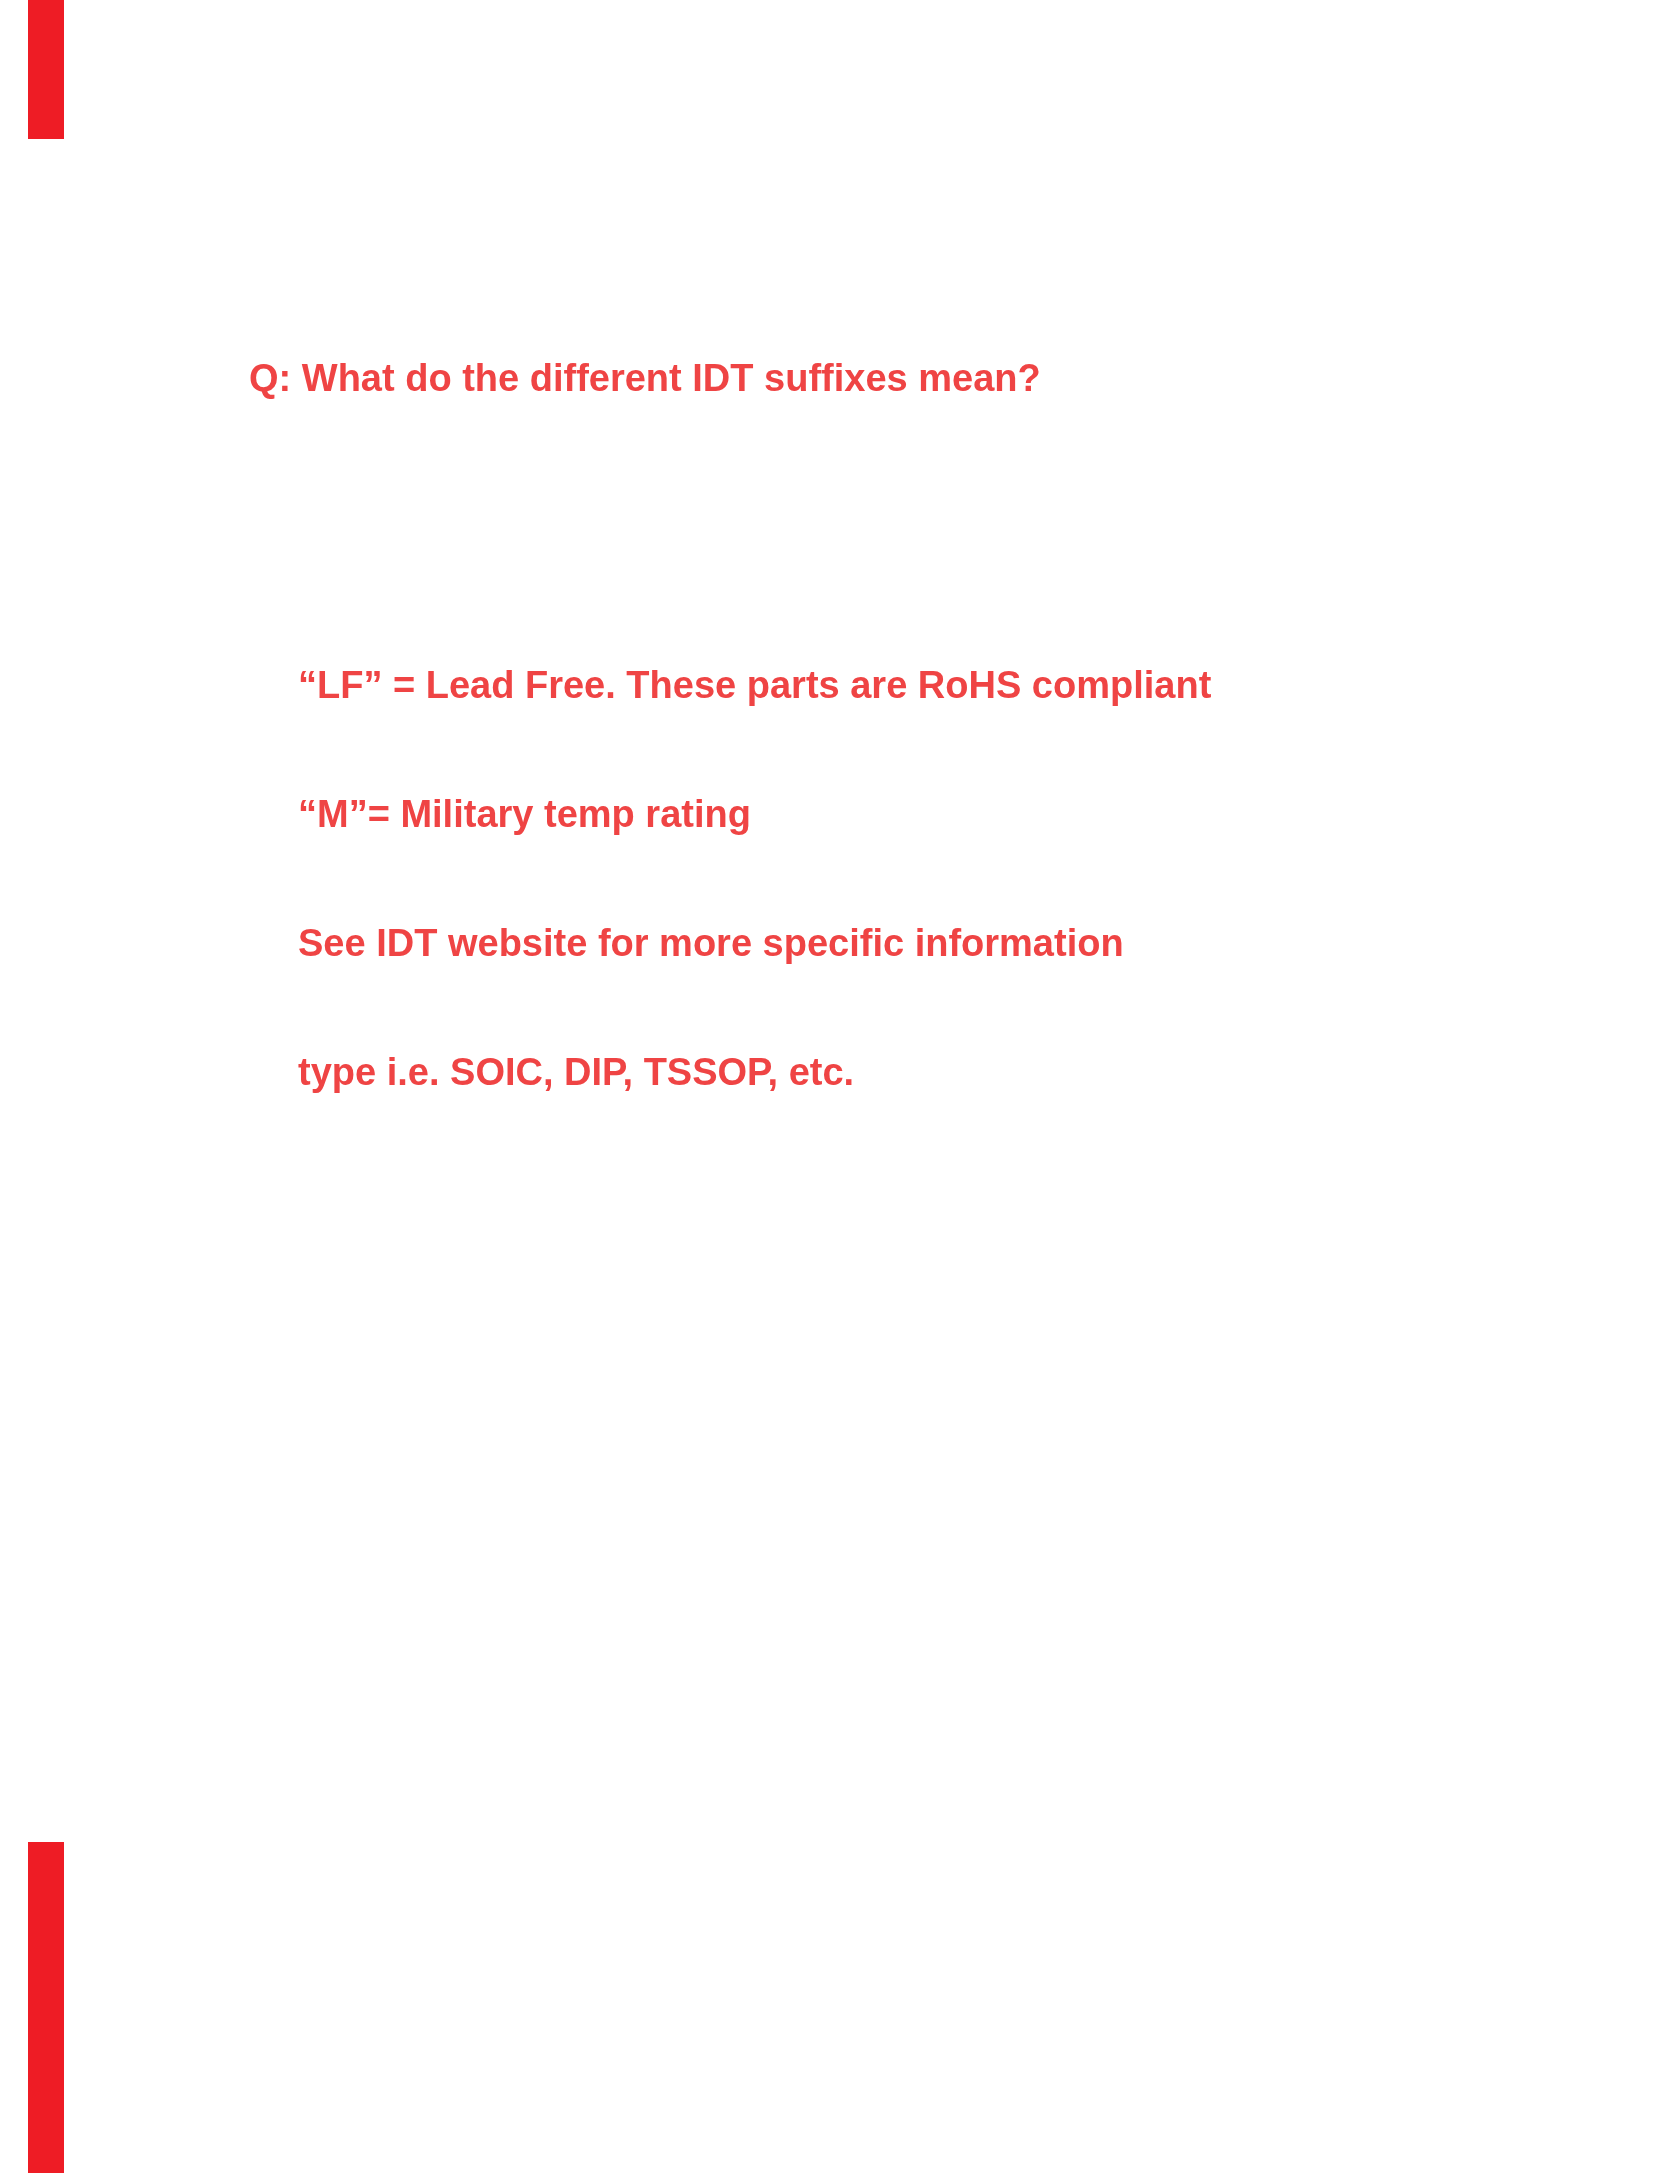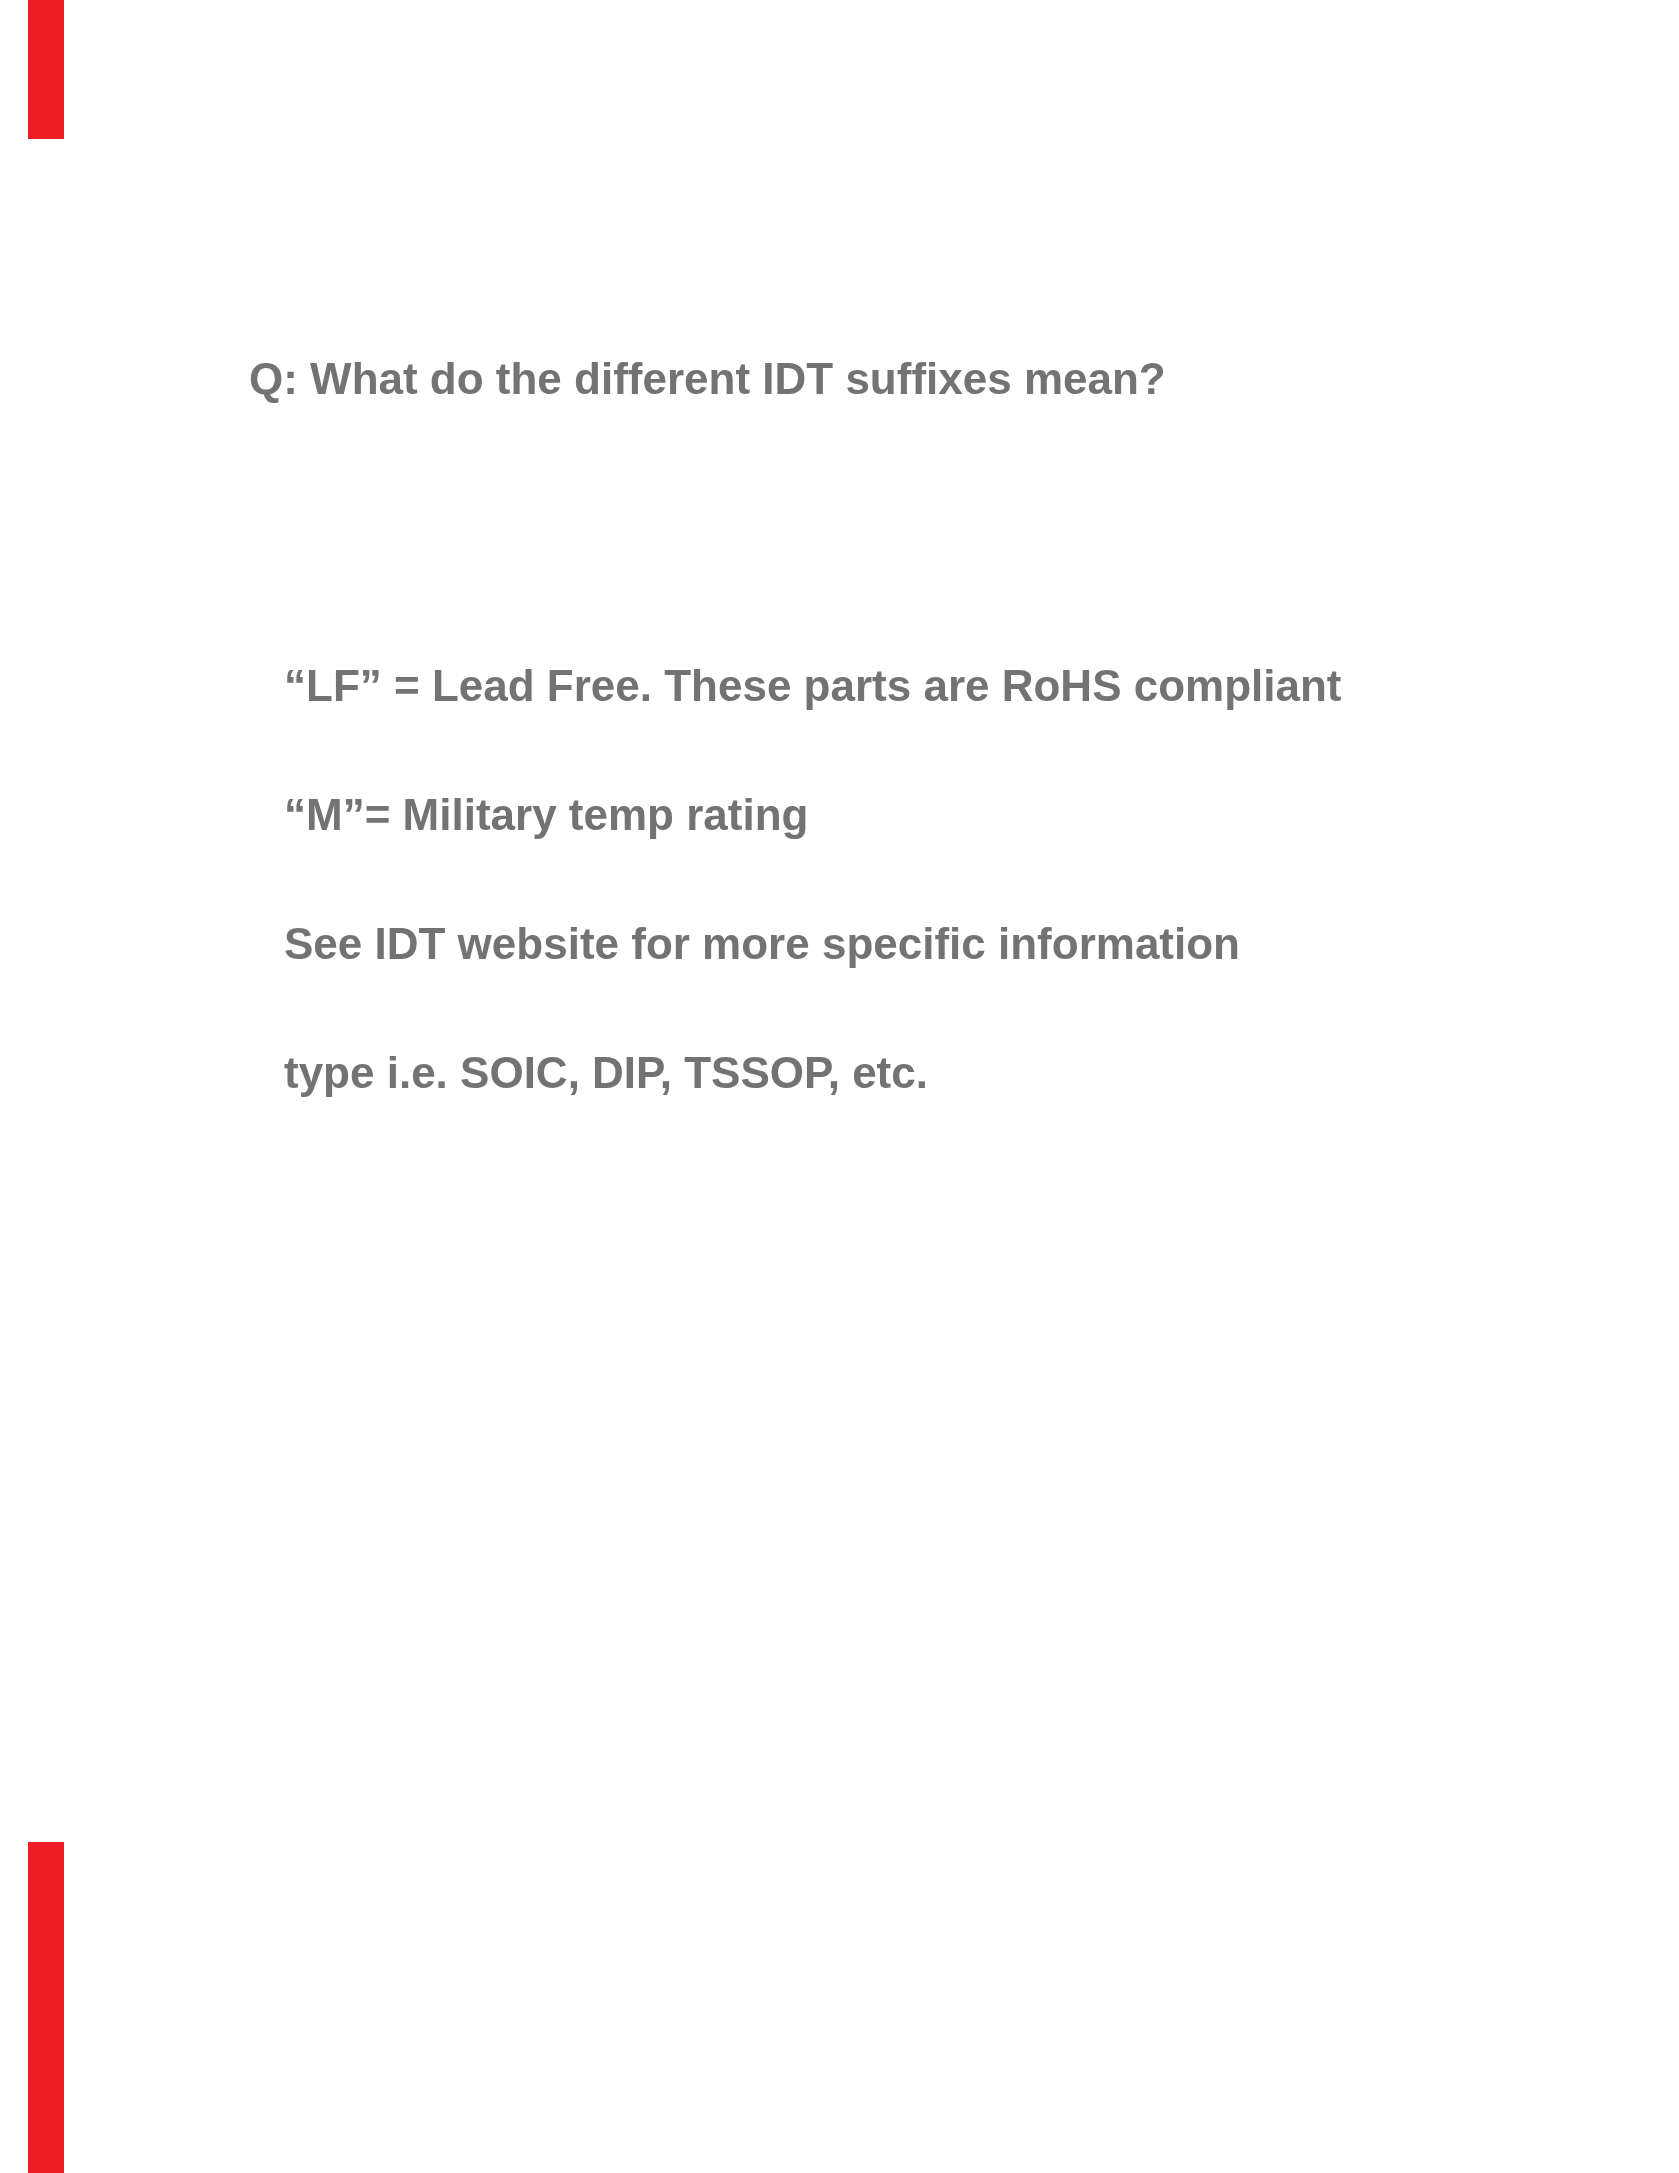--- a/index.html
+++ b/index.html
@@ -27,31 +27,31 @@
   }
   .edge-mark.top    { top: 0;      height: 139px; }
   .edge-mark.bottom { top: 1842px; height: 332px; }
 
   
   .textblock {
     position: absolute;
     left: 249px;
     top: 271px;
     width: 1253px;
-    color: #737373;
+    color: #ef4444;
     font-weight: bold;
-    font-size: 44px;
+    font-size: 38px;
     line-height: 43px;
     white-space: pre;
   }
   .answer {
     margin-top: 49px;
   }
   .line { white-space: pre; }
-  .line.indent { margin-left: 35px; }
+  .line.indent { margin-left: 49px; }
 </style>
 </head>
 <body>
 
 <div class="page">
 
   <div class="edge-mark top" style="background: rgb(238, 28, 37);"></div>
   <div class="edge-mark bottom" style="background: rgb(238, 28, 37);"></div>
 
   <div class="textblock">

